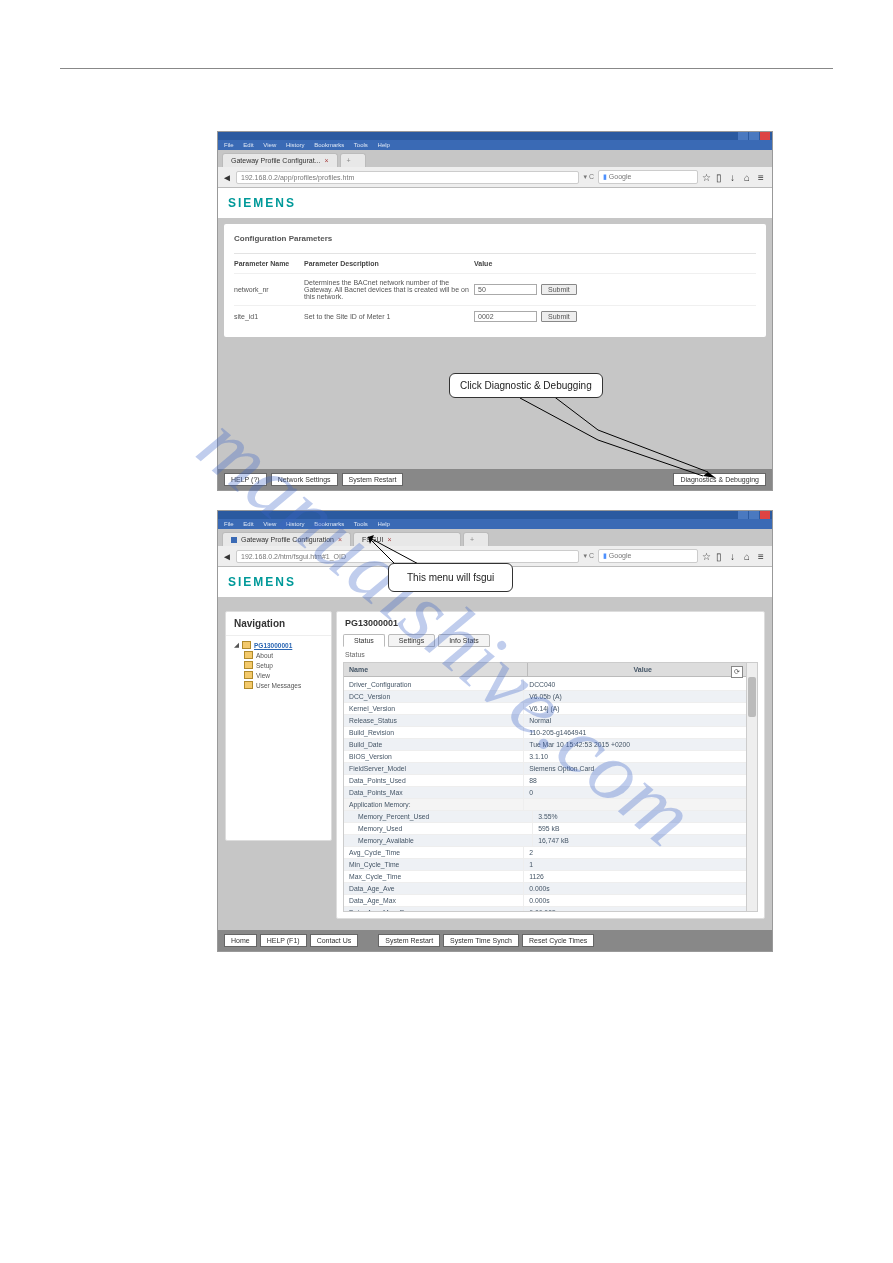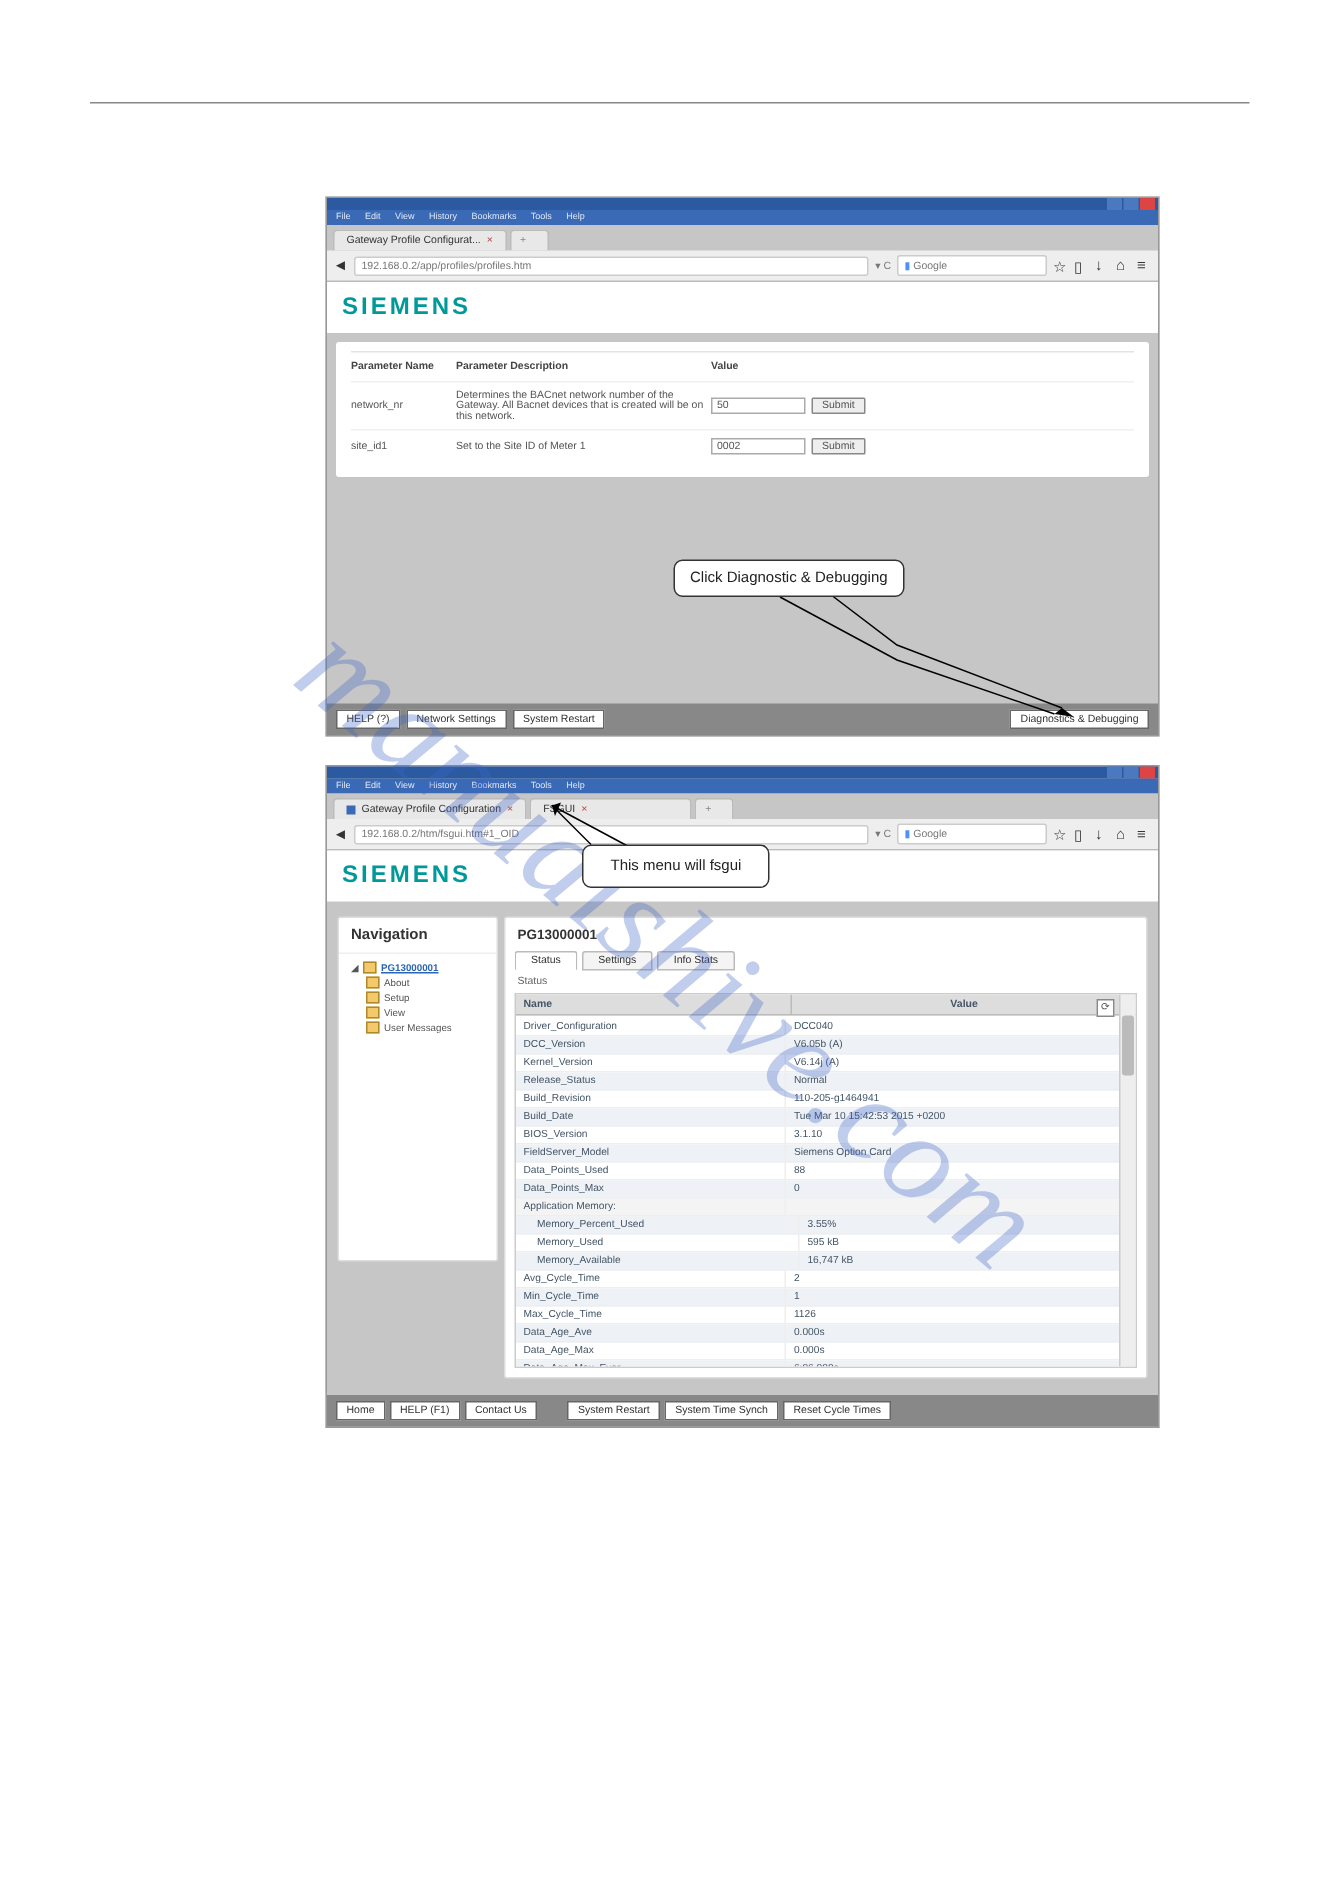--- a/index.html
+++ b/index.html
@@ -17,21 +17,21 @@
   .menurow{background:#3a6ab5;color:#dfe8f6;font-size:6px;padding:2px 6px}
   .menurow span{margin-right:8px}
   .tabrow{background:#c6c6c6;padding:3px 4px 0 4px;display:flex;gap:2px}
   .tab{background:#e8e8e8;border:1px solid #bbb;border-bottom:none;border-radius:3px 3px 0 0;font-size:7px;padding:3px 8px;display:flex;align-items:center;gap:4px;min-width:90px}
   .tab.plus{min-width:12px;padding:3px 6px;color:#888}
   .addr{background:#eee;padding:3px 4px;display:flex;align-items:center;gap:4px;border-bottom:1px solid #bbb}
   .addr .url{flex:1;background:#fff;border:1px solid #ccc;border-radius:2px;font-size:7px;padding:2px 4px;color:#777}
   .addr .srch{width:90px;background:#fff;border:1px solid #ccc;border-radius:2px;font-size:7px;padding:2px 4px;color:#777}
   .addr .ic{width:10px;height:10px;display:inline-block}
   .hdr{background:#fff;padding:8px 10px}
-  .siemens{color:#009999;font-weight:bold;letter-spacing:2px;font-size:16px}
+  .siemens{color:#009999;font-weight:bold;letter-spacing:2px;font-size:12px}
   .content1{background:#fff;margin:6px;border-radius:2px;padding:6px 10px 10px 10px;min-height:65px}
   .cfgtitle{font-size:8px;font-weight:bold;color:#555;padding:4px 0 10px 0}
   .tblhdr{display:flex;font-size:7px;font-weight:bold;color:#444;border-top:1px solid #e3e3e3;padding:6px 0}
   .row{display:flex;font-size:7px;color:#555;padding:5px 0;align-items:center;border-top:1px solid #f0f0f0}
   .c1{width:70px}
   .c2{width:170px}
   .c3{flex:1;display:flex;gap:4px;align-items:center}
   .inp{border:1px solid #aaa;background:#fff;padding:1px 3px;font-size:7px;width:55px}
   .btn{border:1px solid #888;background:#eee;padding:1px 6px;font-size:7px;border-radius:1px}
   .footbar{position:absolute;bottom:0;left:0;right:0;background:#888;padding:4px 6px;display:flex;gap:4px}
@@ -109,20 +109,21 @@
       <span class="ic">☆</span>
       <span class="ic">▯</span>
       <span class="ic">↓</span>
       <span class="ic">⌂</span>
       <span class="ic">≡</span>
     </div>
     <div class="hdr">
       <span class="siemens">SIEMENS</span>
     </div>
     <div class="content1">
+      <div class="cfgtitle">Configuration Parameters</div>
       <div class="tblhdr">
         <div class="c1">Parameter Name</div>
         <div class="c2">Parameter Description</div>
         <div class="c3">Value</div>
       </div>
       <div class="row">
         <div class="c1">network_nr</div>
         <div class="c2">Determines the BACnet network number of the Gateway. All Bacnet devices that is created will be on this network.</div>
         <div class="c3">
           <div class="inp">50</div>

